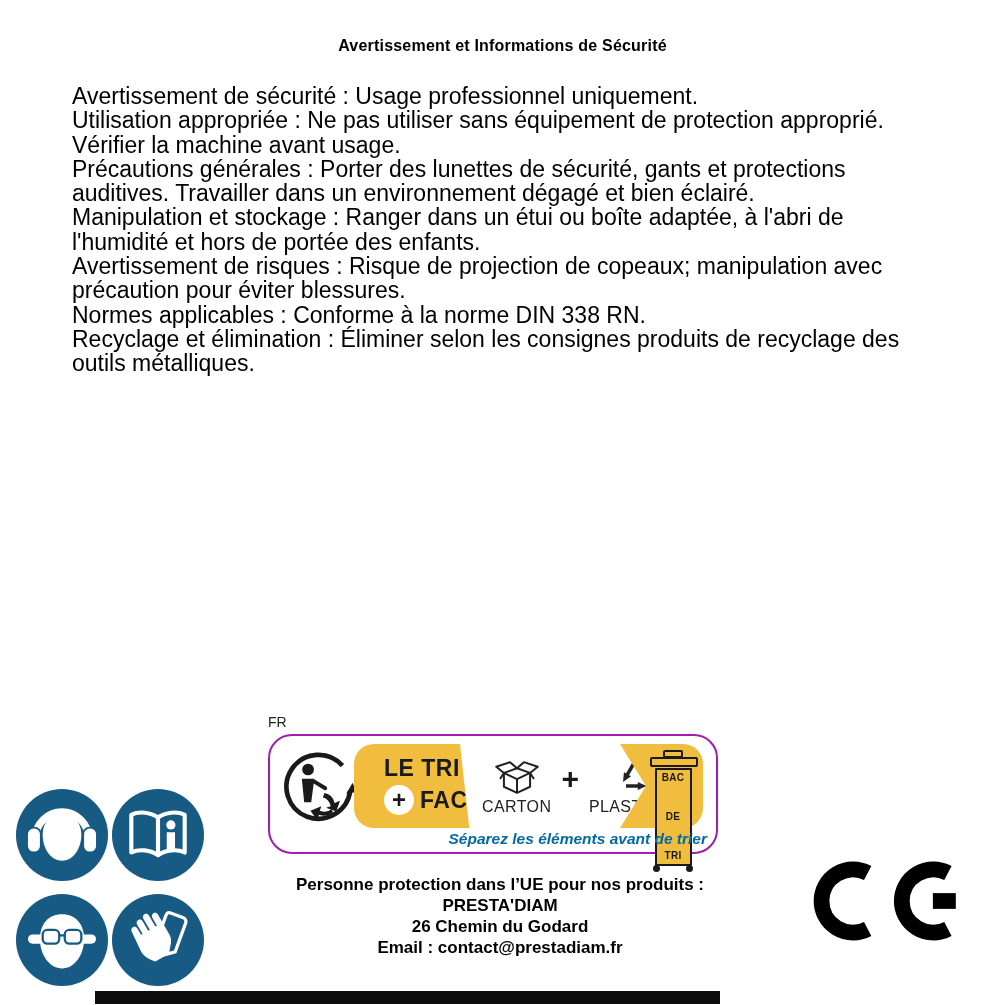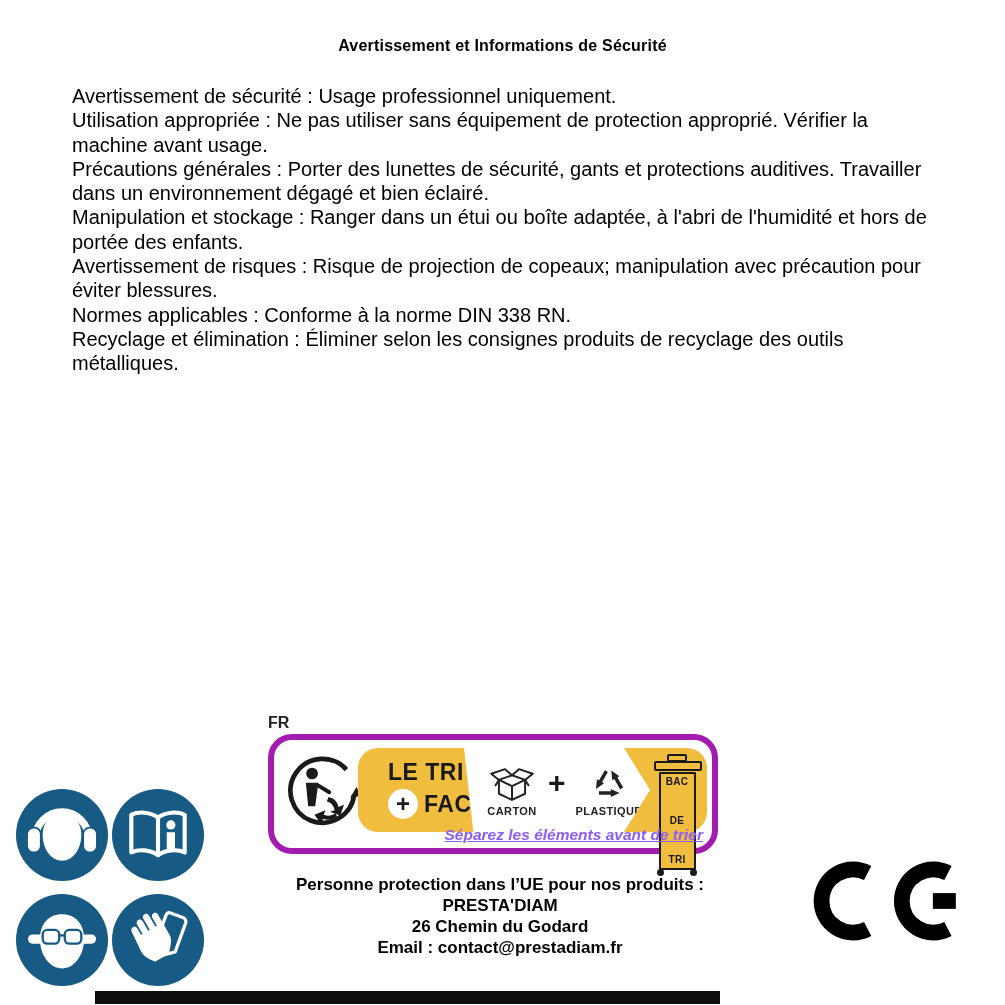--- a/index.html
+++ b/index.html
@@ -11,35 +11,35 @@
   .page{
     position:relative;width:1005px;height:1005px;background:#fff;overflow:hidden;
     font-family:"Liberation Sans","DejaVu Sans",sans-serif;color:#000;
   }
   .title{
     position:absolute;left:0;top:29px;width:100%;text-align:center;
     font-size:16px;font-weight:bold;letter-spacing:0.2px;margin-top:8px;
   }
   .body-text{
     position:absolute;left:72px;top:84px;width:866px;
-    font-size:20px;line-height:24.3px;color:#000;
+    font-size:23px;line-height:24.3px;color:#000;
   }
   .body-text p{margin:0;}
   
   .icon-grid{
     position:absolute;left:16px;top:789px;
     display:grid;grid-template-columns:92px 92px;grid-auto-rows:92px;
     column-gap:4px;row-gap:13px;
   }
   .icon-grid svg{display:block;width:92px;height:92px;}
   
-  .fr-tag{position:absolute;left:268px;top:714px;font-size:16px;font-weight:bold;color:#222;}
+  .fr-tag{position:absolute;left:268px;top:714px;font-size:14px;font-weight:normal;color:#222;}
   .tri-box{
     position:absolute;left:268px;top:734px;width:450px;height:120px;
-    background:#fff;border:6px solid #a21caf;border-radius:24px;box-sizing:border-box;
+    background:#fff;border:2px solid #a21caf;border-radius:24px;box-sizing:border-box;
   }
   .triman{position:absolute;left:10px;top:9px;width:78px;height:88px;}
   .tri-yellow{
     position:absolute;left:84px;top:8px;width:349px;height:84px;
     background:var(--yellow);border-radius:20px;
   }
   .tri-brand{position:absolute;left:30px;top:11px;color:#1a1a1a;}
   .tri-brand .l1{font-size:23px;font-weight:900;letter-spacing:0.5px;}
   .tri-brand .l2{display:flex;align-items:center;margin-top:3px;}
   .plus-circle{
@@ -48,35 +48,35 @@
     font-size:24px;font-weight:900;margin-right:6px;line-height:1;
   }
   .tri-brand .f{font-size:23px;font-weight:900;letter-spacing:0.5px;}
   .tri-white-arrow{
     position:absolute;left:106px;top:0;width:186px;height:84px;background:#fff;
     clip-path:polygon(0 0,86% 0,100% 50%,86% 100%,5% 100%);
     display:flex;align-items:center;justify-content:flex-start;
     padding-left:22px;box-sizing:border-box;gap:10px;
   }
   .material{display:flex;flex-direction:column;align-items:center;gap:2px;}
-  .material .mlabel{font-size:11px;font-weight:bold;letter-spacing:0.4px;color:#222;}
+  .material .mlabel{font-size:16px;font-weight:normal;letter-spacing:0.4px;color:#222;}
   .plus-sign{font-size:30px;font-weight:900;color:#1a1a1a;margin-top:-14px;}
   .bin{position:absolute;left:296px;top:6px;width:46px;text-align:center;}
   .bin-handle{width:16px;height:4px;border:2px solid #1a1a1a;border-radius:2px;margin:0 auto;}
   .bin-lid{width:44px;height:6px;border:2px solid #1a1a1a;border-radius:2px;margin:-1px auto 0;background:var(--yellow);}
   .bin-body{
     width:33px;margin:1px auto 0;border:2.5px solid #1a1a1a;border-radius:1px;
     padding:2px 0 3px;background:var(--yellow);
     display:flex;flex-direction:column;align-items:center;gap:28px;
   }
   .bin-body span{font-size:10px;font-weight:900;line-height:11px;color:#1a1a1a;letter-spacing:0.3px;}
   .bin-wheels{display:flex;justify-content:space-between;width:40px;margin:-1px auto 0;}
   .bin-wheels i{width:7px;height:7px;background:#1a1a1a;border-radius:50%;}
   .tri-tagline{
-    position:absolute;right:9px;bottom:4px;font-size:15.5px;font-style:italic;font-weight:600;color:#8b5cf6;text-decoration:underline;
+    position:absolute;right:9px;bottom:4px;font-size:15.5px;font-style:italic;font-weight:600;color:#0369a1;
   }
   
   .address{
     position:absolute;left:250px;top:874px;width:500px;text-align:center;
     font-size:17px;font-weight:bold;line-height:21px;
   }
   .address div{white-space:nowrap;}
   
   .ce{position:absolute;left:796px;top:844px;width:172px;height:114px;}
   .ce svg{width:100%;height:100%;}

